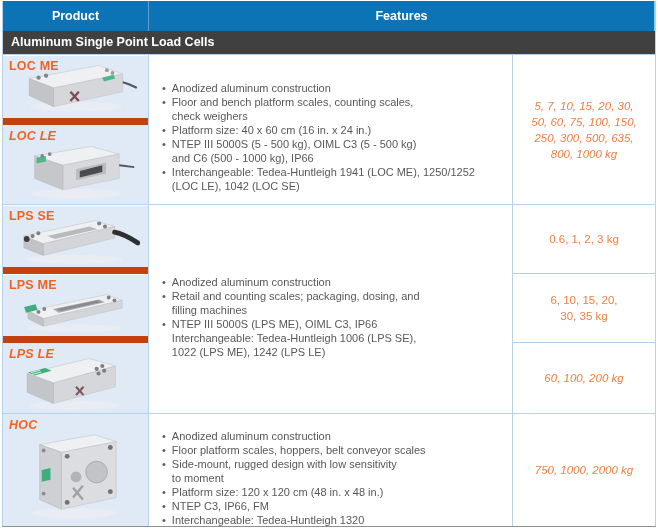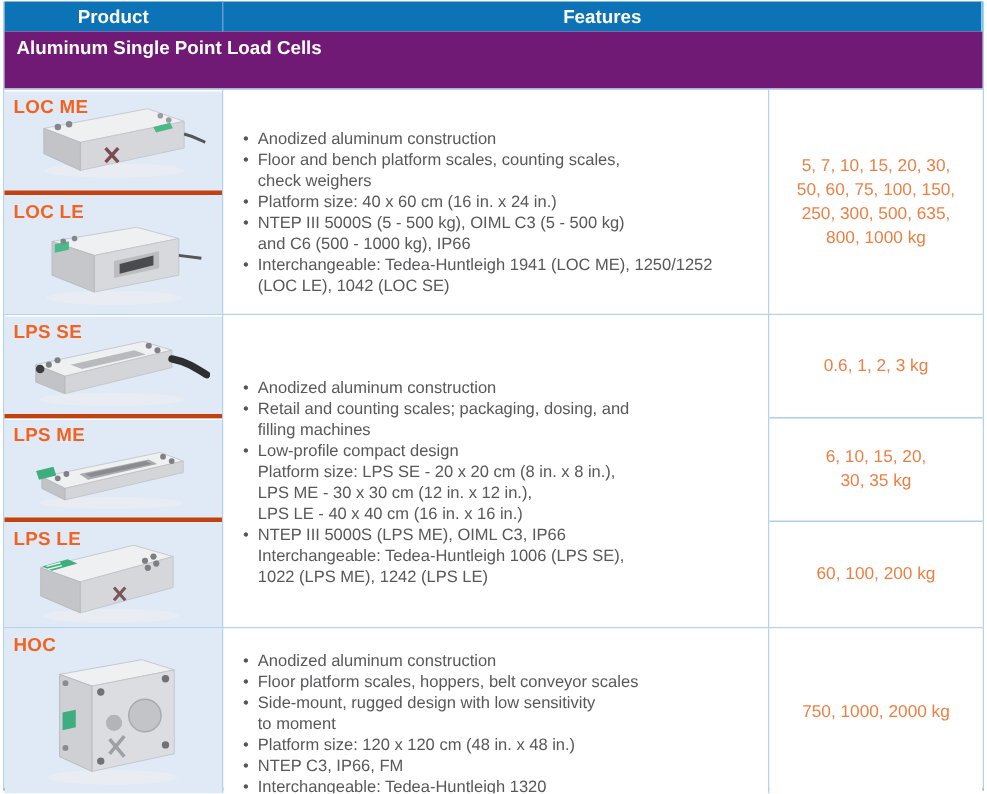--- a/index.html
+++ b/index.html
@@ -1,47 +1,47 @@
 <!DOCTYPE html>
 <html><head>
 <meta charset="utf-8">
 <style>
   html,body{margin:0;padding:0;background:#ffffff;}
   *{box-sizing:border-box;font-family:"Liberation Sans","DejaVu Sans",sans-serif;}
   .page{position:relative;width:658px;height:529px;background:#ffffff;overflow:hidden;}
   .sheet{position:absolute;left:2px;top:1px;width:654px;height:526px;
          border-left:1px solid #b5d2ea;border-right:1px solid #b5d2ea;border-bottom:2px solid #8f9094;}
   
-  .header-row{display:flex;height:20px;background:#0c74b6;}
+  .header-row{display:flex;height:30px;background:#0c74b6;}
   .hcell{color:#ffffff;font-weight:bold;font-size:12.5px;display:flex;align-items:center;justify-content:center;}
   .hcell.c-prod{width:146px;border-right:1px solid #5f9fcb;}
   .hcell.c-feat{flex:1;border-right:1px solid #7dd3fc;}
   .hcell.c-cap{width:142px;}
   
-  .band{height:38px;background:#701a75;color:#ffffff;font-weight:bold;font-size:12.5px;
+  .band{height:23px;background:#404040;color:#ffffff;font-weight:bold;font-size:12.5px;
         line-height:23px;padding-left:8px;}
   
   .section{display:flex;border-top:1px solid #b5d2ea;}
   .section:first-of-type{border-top:none;}
   .col-product{width:146px;border-right:1px solid #b5d2ea;display:flex;flex-direction:column;}
   .pcell{background:#dfeaf6;position:relative;display:flex;align-items:center;justify-content:center;overflow:hidden;}
-  .pcell.divider{border-bottom:3px solid #c2410c;box-shadow:0 1px 0 #ffffff inset;}
+  .pcell.divider{border-bottom:7px solid #c2410c;box-shadow:0 1px 0 #ffffff inset;}
   .plabel{position:absolute;top:4px;left:6px;color:#f26321;font-weight:bold;font-size:12.5px;letter-spacing:.2px;}
   .col-features{flex:1;border-right:1px solid #b5d2ea;display:flex;align-items:center;padding:19px 6px 4px 13px;background:#ffffff;}
   .flist{list-style:none;margin:0;padding:0;}
   .fitem{display:flex;gap:6px;font-size:11px;line-height:14px;color:#58585b;}
   .fitem::before{content:"\2022";color:#58585b;font-size:11px;line-height:14px;}
   .ftext{white-space:pre-line;}
   .col-cap{width:142px;display:flex;flex-direction:column;background:#ffffff;}
   .ccell{flex:1;display:flex;align-items:center;justify-content:center;text-align:center;
          color:#ee7f42;font-size:11.5px;line-height:16px;white-space:pre-line;padding:2px;}
   .ccell.divider{border-bottom:1px solid #aecfe9;}
   .h70{height:70px;flex:0 0 auto;}
   .h69{height:69px;flex:0 0 auto;}
-  .grow{flex:1 1 auto;}
+  .grow{flex:1 1 auto;font-style:italic;}
   svg.photo{display:block;}
 </style>
 </head>
 <body>
 
 <div class="page">
 <div class="sheet">
 
   <div class="header-row">
     <div class="hcell c-prod">Product</div>
@@ -166,26 +166,20 @@
       </div>
     </div>
     <div class="col-features">
       <ul class="flist">
         <li class="fitem">
               <span class="ftext">Anodized aluminum construction</span>
             </li>
         <li class="fitem">
               <span class="ftext">Retail and counting scales; packaging, dosing, and
 filling machines</span>
-            </li>
-        <li class="fitem">
-              <span class="ftext">Low-profile compact design
-Platform size: LPS SE - 20 x 20 cm (8 in. x 8 in.),
-LPS ME - 30 x 30 cm (12 in. x 12 in.),
-LPS LE - 40 x 40 cm (16 in. x 16 in.)</span>
             </li>
         <li class="fitem">
               <span class="ftext">NTEP III 5000S (LPS ME), OIML C3, IP66
 Interchangeable: Tedea-Huntleigh 1006 (LPS SE),
 1022 (LPS ME), 1242 (LPS LE)</span>
             </li>
       </ul>
     </div>
     <div class="col-cap">
       <div class="ccell divider h69">0.6, 1, 2, 3 kg</div>

